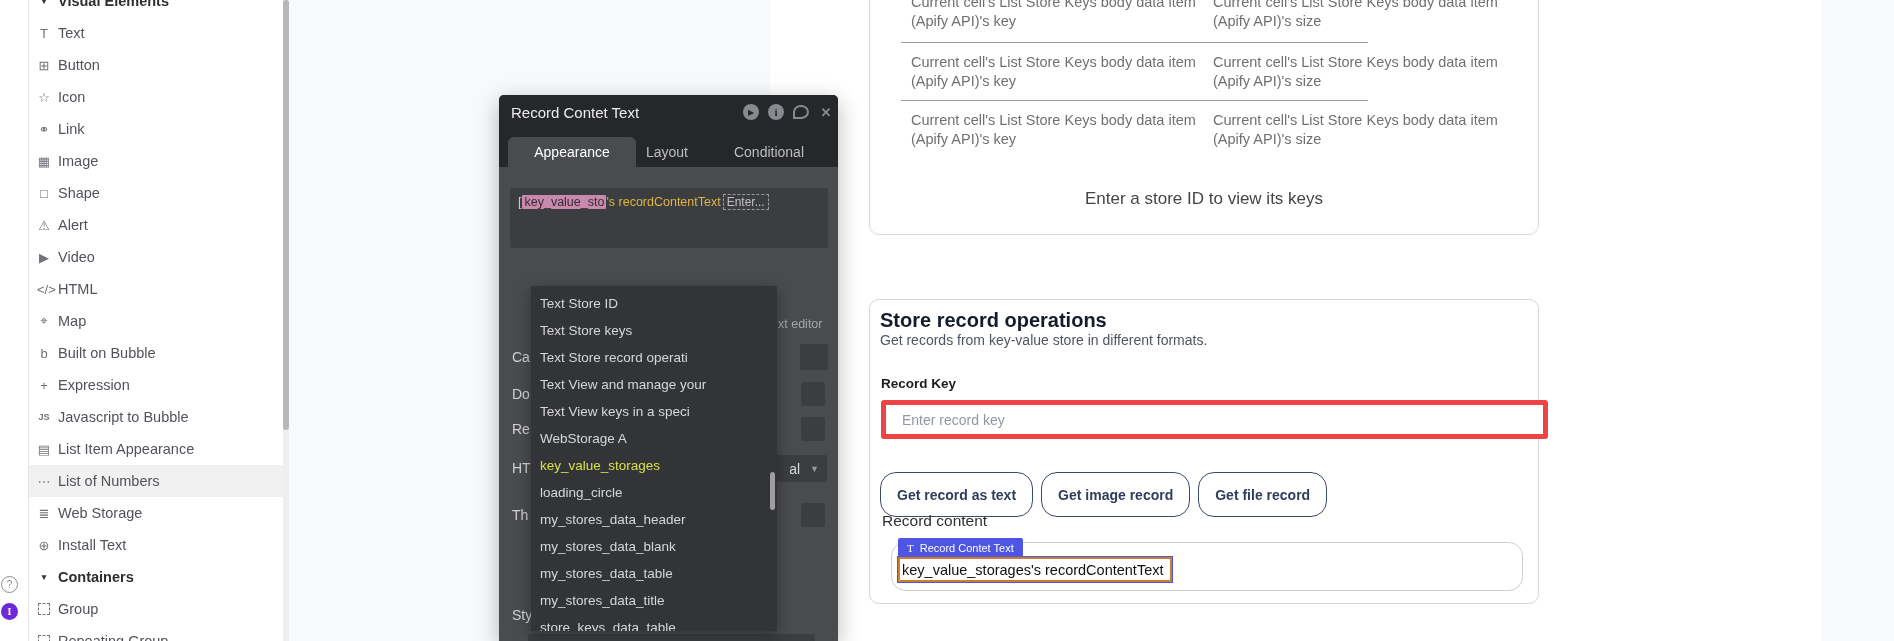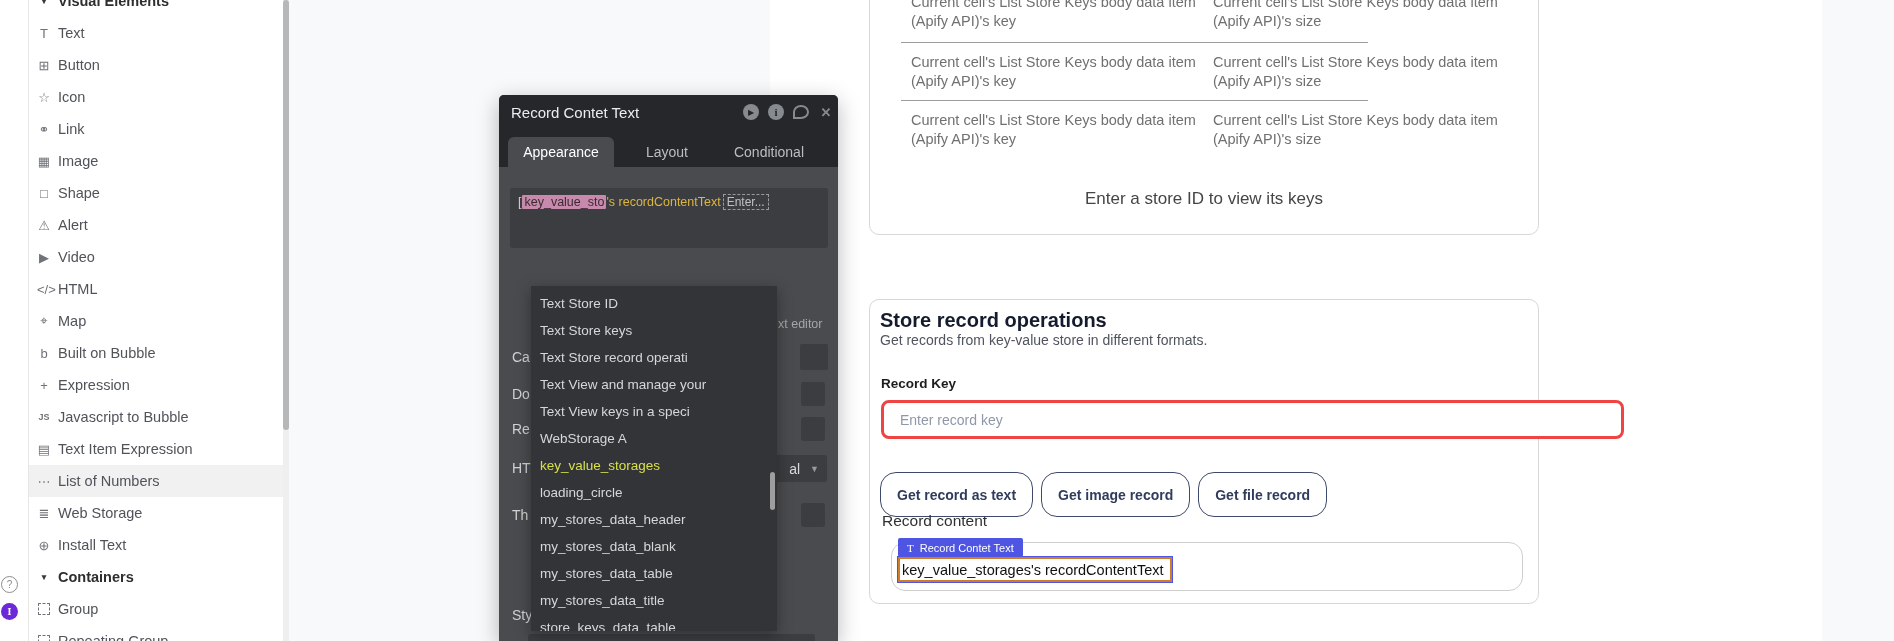--- a/index.html
+++ b/index.html
@@ -33,21 +33,21 @@
   .card1{left:869px;top:-40px;width:668px;height:273px;}
   .card2{left:869px;top:255px;width:668px;height:303px;margin-top:44px;}
   .krow{position:absolute;left:0;width:668px;}
   .kcol{position:absolute;width:330px;font-size:14.5px;line-height:19px;color:#707070;}
   .kcol.c1{left:41px;} .kcol.c2{left:343px;}
   .kdiv{position:absolute;left:31px;width:467px;height:1px;background:#9c9c9c;}
   .kfooter{position:absolute;left:0;top:228px;width:668px;text-align:center;font-size:17px;color:#454545;}
   .so-title{position:absolute;left:10px;top:9px;font-size:20px;font-weight:bold;color:#141b2d;}
   .so-sub{position:absolute;left:10px;top:32px;font-size:14px;color:#4f545e;}
   .so-rklabel{position:absolute;left:11px;top:76px;font-size:13.5px;font-weight:bold;color:#1d1d1d;}
-  .so-input{position:absolute;left:11px;top:100px;width:743px;height:39px;border:3px solid #ef4444;border-radius:8px;
+  .so-input{position:absolute;left:11px;top:100px;width:667px;height:39px;border:5px solid #ef4444;border-radius:3px;
             box-sizing:border-box;display:flex;align-items:center;padding-left:16px;font-size:14px;color:#8f97a8;background:#fff;}
   .btnrow{position:absolute;left:10px;top:172px;display:flex;gap:8px;}
   .pbtn{height:45px;padding:0 16px;border:1.6px solid #3e4a6b;border-radius:16px;background:#fff;
         color:#303c5e;font-size:14px;font-weight:bold;display:flex;align-items:center;box-sizing:border-box;cursor:pointer;
         font-family:"Liberation Sans",sans-serif;}
   .rclabel{position:absolute;left:12px;top:212px;font-size:15.5px;color:#303030;}
   .rcbox{position:absolute;left:21px;top:242px;width:632px;height:49px;border:1px solid #cfcfcf;border-radius:14px;box-sizing:border-box;}
   .rcbadge{position:absolute;left:28px;top:238px;height:19px;background:#4d55e2;border-radius:2px;color:#fff;
            font-size:11px;display:flex;align-items:center;padding:0 9px;gap:6px;z-index:4;}
   .rcbadge .ticn{font-family:"Liberation Serif",serif;font-size:11px;}
@@ -58,21 +58,21 @@
   .panel{position:absolute;left:499px;top:95px;width:339px;height:546px;z-index:10;
          border-radius:5px 5px 0 0;box-shadow:0 6px 22px rgba(0,0,0,.28);background:#494b4e;overflow:hidden;}
   .p-head{position:absolute;left:0;top:0;width:339px;height:72px;background:#25272b;}
   .p-title{position:absolute;left:12px;top:9px;font-size:15px;color:#ececec;}
   .p-icons{position:absolute;right:4px;top:9px;display:flex;gap:9px;align-items:center;}
   .ci{width:16px;height:16px;border-radius:50%;background:#878b90;color:#25272b;font-size:8px;
       display:flex;align-items:center;justify-content:center;cursor:pointer;}
   .ci.info{font-family:"Liberation Serif",serif;font-weight:bold;font-size:11px;}
   .ci.bub{background:transparent;border:2px solid #878b90;border-radius:50% 50% 50% 0;width:12px;height:10px;}
   .ci.x{background:transparent;color:#878b90;font-size:13px;font-weight:bold;}
-  .p-tab-active{position:absolute;left:9px;top:42px;width:106px;height:30px;background:#494b4e;
+  .p-tab-active{position:absolute;left:9px;top:42px;width:128px;height:30px;background:#494b4e;
                 border-radius:6px 6px 0 0;color:#fff;font-size:14px;display:flex;align-items:center;justify-content:center;cursor:pointer;}
   .p-tab{position:absolute;top:42px;height:30px;color:#bdbdbd;font-size:14px;display:flex;align-items:center;justify-content:center;cursor:pointer;}
   .p-tab.layout{left:118px;width:100px;}
   .p-tab.cond{left:220px;width:100px;}
   .p-body{position:absolute;left:0;top:72px;width:339px;height:474px;background:#494b4e;}
   .exprbox{position:absolute;left:11px;top:21px;width:318px;height:60px;background:#3b3d40;border-radius:3px;
            display:flex;align-items:flex-start;padding:6px 8px;box-sizing:border-box;font-size:12.5px;cursor:text;}
   .exprline{display:flex;align-items:center;white-space:nowrap;}
   .caret{color:#cfcfcf;margin-right:1px;}
   .tok-pink{background:#c88aac;color:#3a2b33;padding:0 2px;border-radius:1px;}
@@ -261,21 +261,21 @@
         <div class="sb-row">
           <span class="sb-ico">+</span>
           <span>Expression</span>
         </div>
         <div class="sb-row">
           <span class="sb-ico js">JS</span>
           <span>Javascript to Bubble</span>
         </div>
         <div class="sb-row">
           <span class="sb-ico">▤</span>
-          <span>Text Item Expression</span>
+          <span>List Item Appearance</span>
         </div>
         <div class="sb-row sel">
           <span class="sb-ico">⋯</span>
           <span>List of Numbers</span>
         </div>
         <div class="sb-row">
           <span class="sb-ico">≣</span>
           <span>Web Storage</span>
         </div>
         <div class="sb-row">

